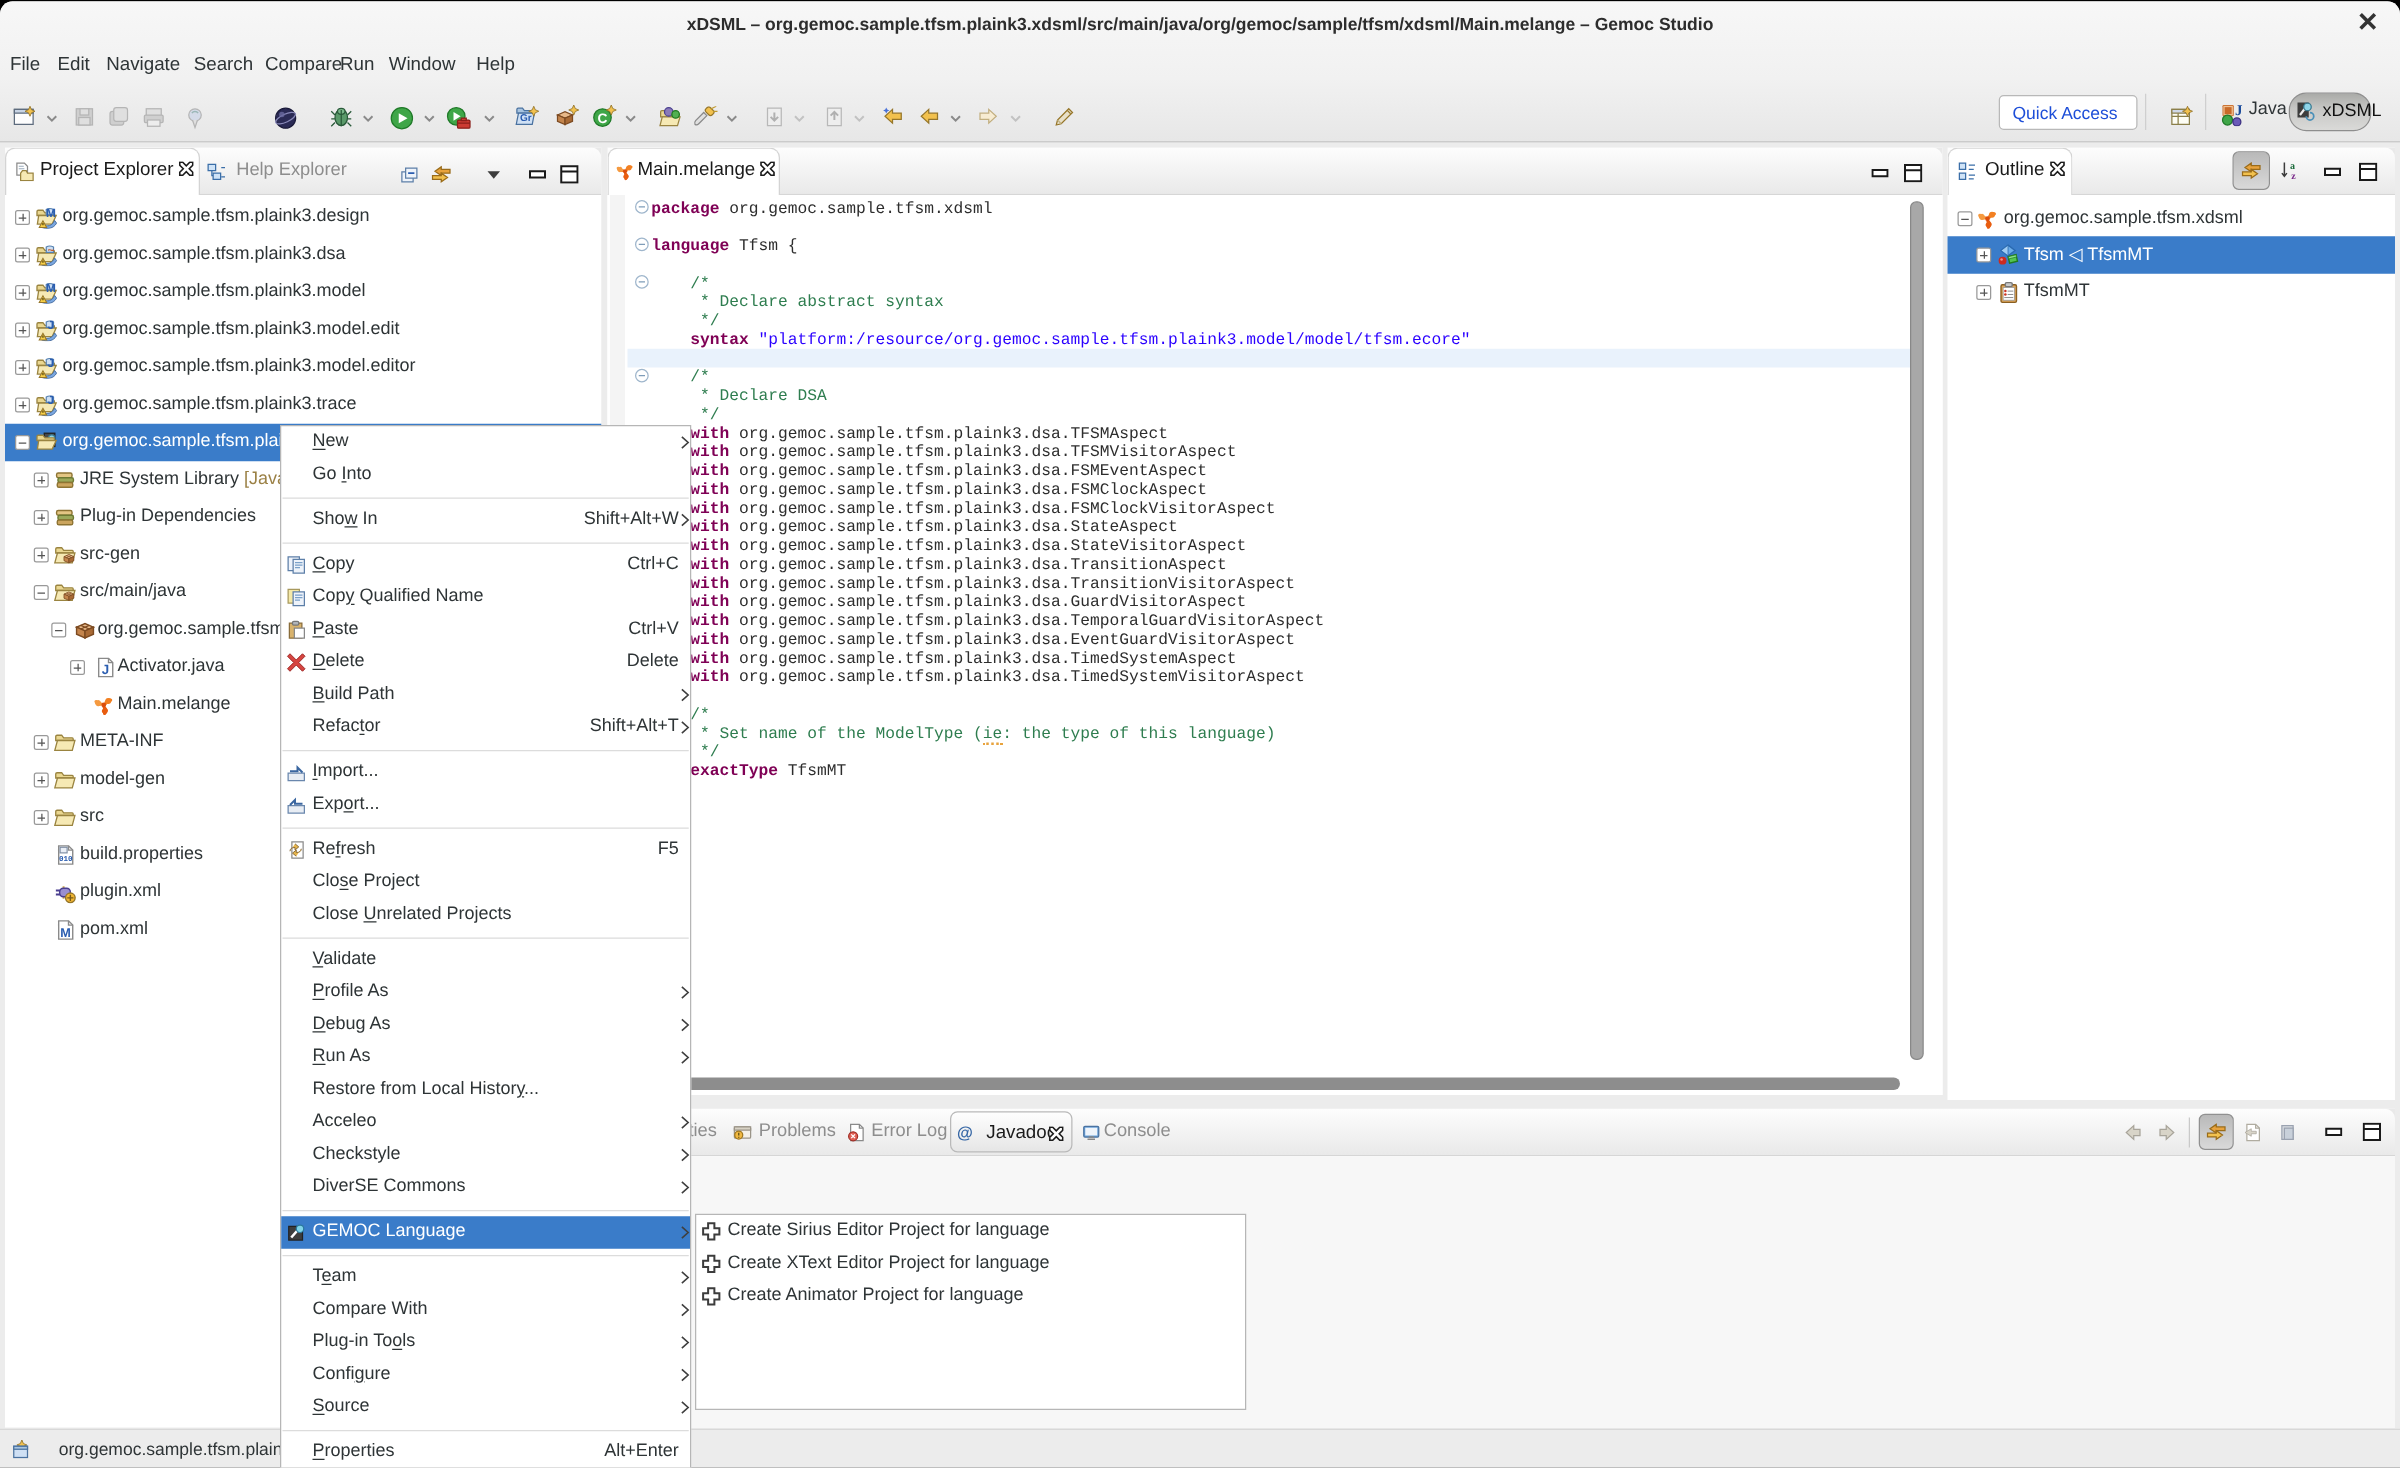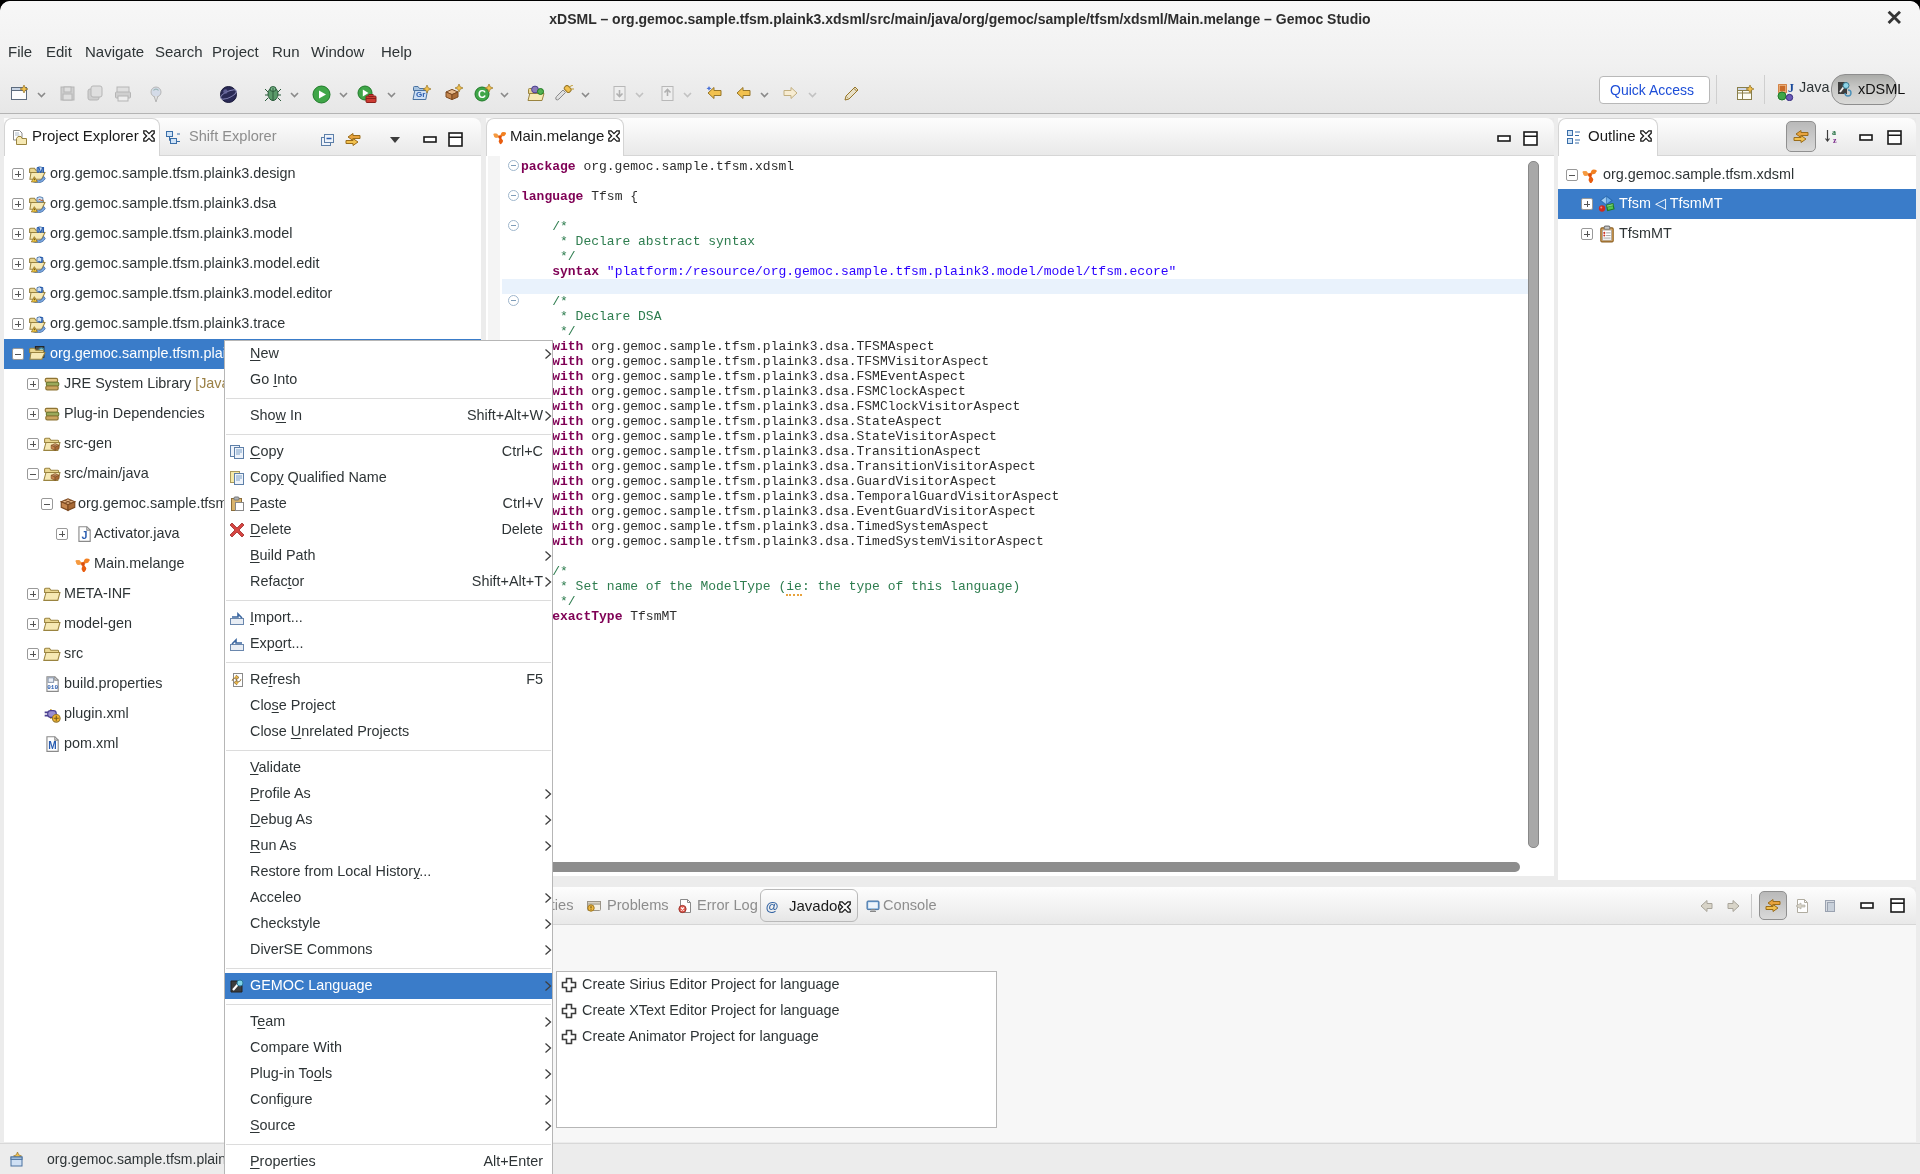--- a/index.html
+++ b/index.html
@@ -80,21 +80,21 @@
 <body>
 <div id="win">
   <div id="chrome">
     <div id="title">xDSML – org.gemoc.sample.tfsm.plaink3.xdsml/src/main/java/org/gemoc/sample/tfsm/xdsml/Main.melange – Gemoc Studio</div>
     <div id="closex">✕</div>
     <div id="menubar">
       <span class="mb" style="left:8px">File</span>
       <span class="mb" style="left:46px">Edit</span>
       <span class="mb" style="left:85px">Navigate</span>
       <span class="mb" style="left:155px">Search</span>
-      <span class="mb" style="left:212px">Project</span>
+      <span class="mb" style="left:212px">Compare</span>
       <span class="mb" style="left:272px">Run</span>
       <span class="mb" style="left:311px">Window</span>
       <span class="mb" style="left:381px">Help</span>
     </div>
     <div id="toolbar">
       <svg style="position:absolute;left:10px;top:18px" width="22" height="20" viewBox="0 0 22 20">
           <rect x="1.5" y="3.5" width="15" height="12" fill="#fdfdfd" stroke="#5d6b7d"></rect>
           <rect x="1.5" y="3.5" width="15" height="3" fill="#c8d4e4" stroke="#5d6b7d"></rect>
           <path d="M14 1 L15.2 3.8 L18 5 L15.2 6.2 L14 9 L12.8 6.2 L10 5 L12.8 3.8 Z" fill="#f2c14e" stroke="#96762a" stroke-width="0.7"></path>
         </svg>
@@ -262,21 +262,21 @@
           <path d="M4.5 9.5 l1.5 -2 h3 l1 2 h4.5 v6 h-10 Z" fill="#f6e9b4" stroke="#9a8440"></path>
         </svg>
         <svg style="position:absolute;left:161px;top:12px" width="16" height="15" viewBox="0 0 16 15">
           <rect x="1.5" y="1.5" width="6" height="5" fill="#cfe3f7" stroke="#3a6ea8"></rect>
           <rect x="5.5" y="8.5" width="6" height="5" fill="#cfe3f7" stroke="#3a6ea8"></rect>
           <path d="M4.5 6.5 v4 h1 M12 4 h3 M12 11.5 h3" stroke="#3a6ea8" fill="none"></path>
         </svg>
       <span class="tab-label" style="left:28px">Project Explorer <span class="tx"><svg width="12" height="12" viewBox="0 0 12 12" style="vertical-align:-1px">
               <path d="M0.8 0.8 L3.2 0.8 L6 3.6 L8.8 0.8 L11.2 0.8 L11.2 3.2 L8.4 6 L11.2 8.8 L11.2 11.2 L8.8 11.2 L6 8.4 L3.2 11.2 L0.8 11.2 L0.8 8.8 L3.6 6 L0.8 3.2 Z" fill="#fff" stroke="#1c1c1c" stroke-width="1.3"></path>
             </svg></span></span>
-      <span class="tab-inactive" style="left:185px">Shift Explorer</span>
+      <span class="tab-inactive" style="left:185px">Help Explorer</span>
       <svg style="position:absolute;left:316px;top:13px" width="16" height="17" viewBox="0 0 16 17">
           <rect x="1.5" y="6.5" width="9" height="8" fill="#eef3fa" stroke="#5d7fa8"></rect>
           <rect x="4.5" y="3.5" width="9" height="8" fill="#eef3fa" stroke="#5d7fa8"></rect>
           <path d="M6.5 7.5 h5" stroke="#2a5db0" stroke-width="1.4"></path>
         </svg>
       <svg style="position:absolute;left:341px;top:13px" width="16" height="16" viewBox="0 0 16 16">
           <path d="M8 2.5 L3 6 L8 9.5 L8 7.5 L15 7.5 L15 4.5 L8 4.5 Z" fill="#e8a33d" stroke="#9a6c1a"></path>
           <path d="M8 6.5 L13 10 L8 13.5 L8 11.5 L1 11.5 L1 8.5 L8 8.5 Z" fill="#f2c14e" stroke="#9a6c1a" transform="translate(0,1)"></path>
         </svg>
       <svg style="position:absolute;left:385px;top:18px" width="12" height="8" viewBox="0 0 12 8">

